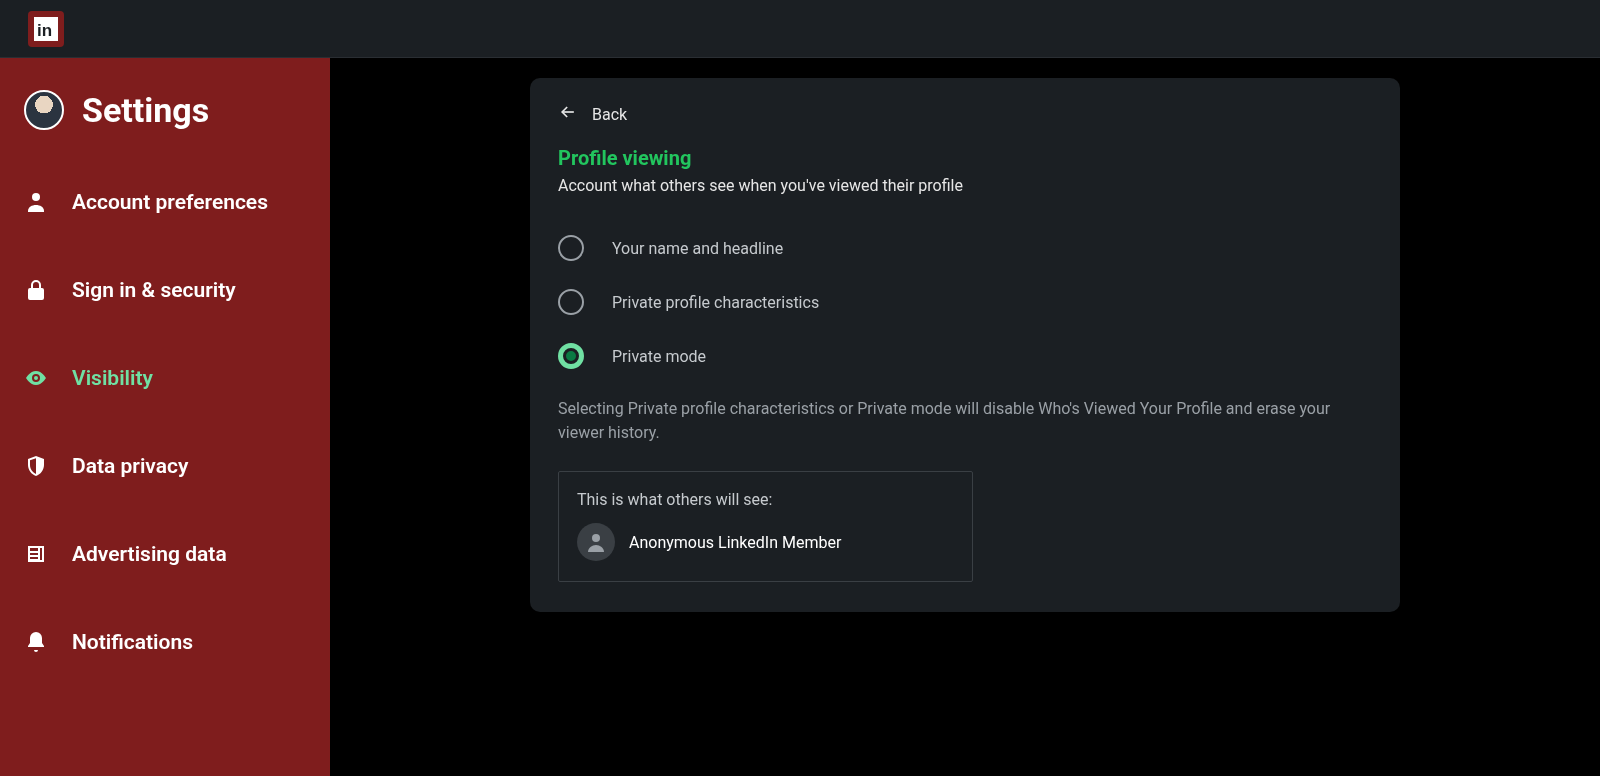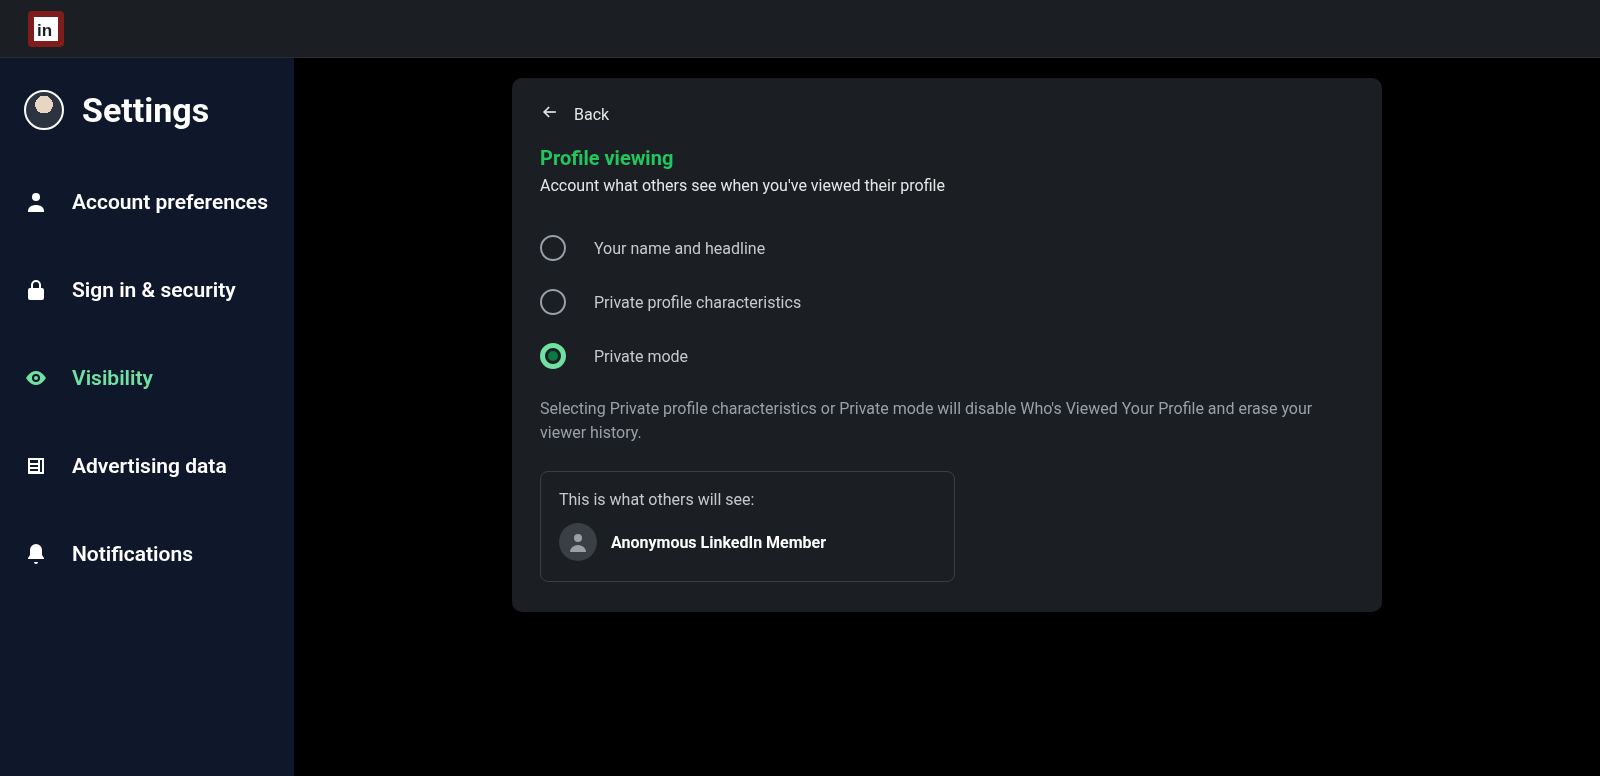--- a/index.html
+++ b/index.html
@@ -20,22 +20,22 @@
     display: flex; align-items: center; justify-content: center;
   }
   .logo-box svg { width: 24px; height: 24px; }
   
   .body-wrap {
     display: flex;
     height: calc(776px - 58px);
   }
   
   .sidebar {
-    width: 294px;
-    background: #0f172a;
+    width: 330px;
+    background: #7f1d1d;
     padding: 24px 0 0 0;
     flex-shrink: 0;
   }
   .sidebar-header {
     display: flex;
     align-items: center;
     gap: 18px;
     padding: 8px 24px 28px 24px;
   }
   .avatar {
@@ -118,33 +118,33 @@
     border: 3px solid #1b1f23;
     width: 16px; height:16px;
     box-sizing: border-box;
   }
   .radio-label { font-size: 16px; color: #c6cace; }
   
   .hint-text { font-size: 16px; color: #9aa0a6; margin-top: 18px; margin-bottom: 26px; line-height:1.5;}
   
   .preview-box {
     border: 1px solid #3a3f44;
-    border-radius: 8px;
+    border-radius: 2px;
     padding: 18px 18px 20px 18px;
     width: 415px;
   }
   .preview-label { font-size: 16px; color: #c6cace; margin-bottom: 14px; }
   .preview-row { display: flex; align-items: center; gap: 14px; }
   .anon-avatar {
     width: 38px; height: 38px; border-radius:50%;
     background:#3a3f44;
     display:flex; align-items:center; justify-content:center;
   }
   .anon-avatar svg { width:24px; height:24px; fill:#9aa0a6;}
-  .preview-name { font-size: 16px; font-weight: 700; color: #fff; }
+  .preview-name { font-size: 16px; font-weight: 400; color: #fff; }
 </style>
 </head>
 <body>
 
 <div class="topbar">
   <div class="logo-box">
     <svg viewBox="0 0 24 24">
       <rect width="24" height="24" fill="#fff"></rect>
       <text x="3" y="19" font-family="Arial" font-weight="900" font-size="17" fill="#1b1f23">in</text>
     </svg>
@@ -175,20 +175,28 @@
         </span>
         <span class="nav-label">Sign in &amp; security</span>
       </li>
       <li class="nav-item active">
         <span class="nav-icon">
           <svg viewBox="0 0 24 24" fill="currentColor">
               <path d="M12 5C6 5 2 12 2 12s4 7 10 7 10-7 10-7-4-7-10-7zm0 11a4 4 0 110-8 4 4 0 010 8zm0-6a2 2 0 100 4 2 2 0 000-4z"></path>
             </svg>
         </span>
         <span class="nav-label">Visibility</span>
+      </li>
+      <li class="nav-item">
+        <span class="nav-icon">
+          <svg viewBox="0 0 24 24" fill="currentColor">
+              <path d="M12 2l8 3v6c0 5-3.5 9.5-8 11-4.5-1.5-8-6-8-11V5l8-3zm0 2.2L6 6.3v4.7c0 4 2.7 7.6 6 8.9V4.2z"></path>
+            </svg>
+        </span>
+        <span class="nav-label">Data privacy</span>
       </li>
       <li class="nav-item">
         <span class="nav-icon">
           <svg viewBox="0 0 24 24" fill="currentColor">
               <path d="M4 4h16v16H4V4zm2 2v3h8V6H6zm10 0v12h2V6h-2zM6 11v2h8v-2H6zm0 4v2h8v-2H6z"></path>
             </svg>
         </span>
         <span class="nav-label">Advertising data</span>
       </li>
       <li class="nav-item">

